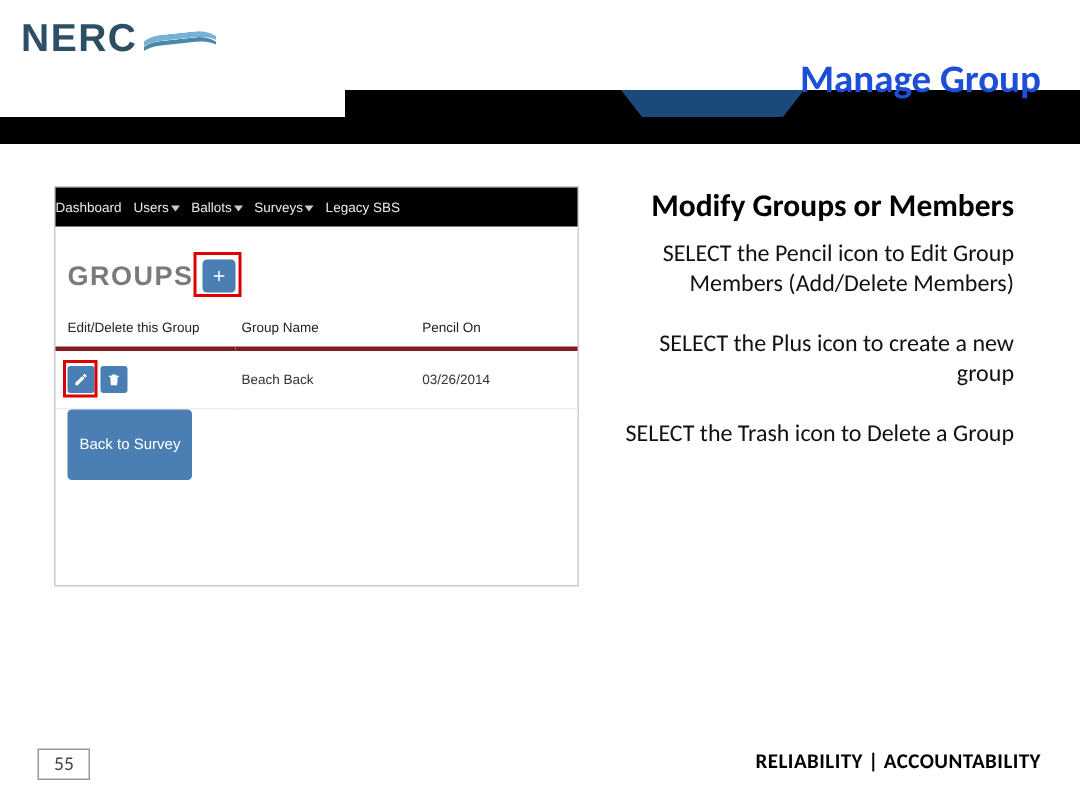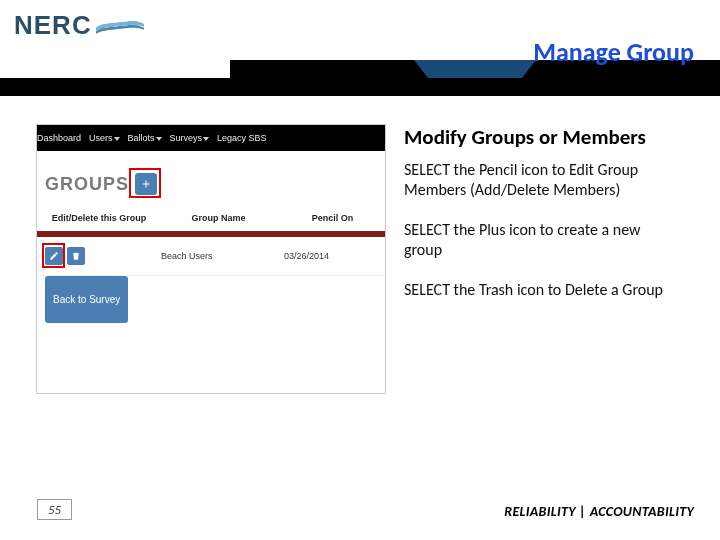--- a/index.html
+++ b/index.html
@@ -17,52 +17,52 @@
   .title-tab { position: absolute; top: 60px; left: 50%; transform: translateX(-50%); width: 94px; height: 18px; background: #1b4a7a; }
   .title-tab::before, .title-tab::after { content: ""; position: absolute; top: 0; width: 0; height: 0; border-top: 18px solid #1b4a7a; }
   .title-tab::before { left: -14px; border-left: 14px solid transparent; }
   .title-tab::after { right: -14px; border-right: 14px solid transparent; }
   .white-title-area { position: absolute; right: 0; top: 0; width: 490px; height: 60px; background: #fff; }
   .page-title { position: absolute; right: 26px; top: 16px; font-size: 26px; font-weight: 700; color: #1d4ed8; margin-top: 20px; }
 
   
   .main { display: flex; margin-top: 28px; }
   .left-col { width: 394px; padding-left: 36px; position: relative; }
-  .right-col { width: 300px; padding-left: 10px; padding-right: 18px; }
+  .right-col { width: 300px; padding-left: 10px; padding-right: 18px; text-align: right; }
 
   
   .app-shot { width: 350px; border: 1px solid #ccc; background: #fff; position: relative; }
   .app-bar { height: 26px; background: #000; color: #ddd; display: flex; align-items: center; font-family: Arial, sans-serif; font-size: 9px; }
   .app-brand { color: #fff; font-size: 12px; font-weight: 400; padding: 0 10px 0 8px; letter-spacing: 0.2px; }
   .app-nav { display: flex; gap: 8px; align-items: center; }
   .app-nav span { color: #eaeaea; white-space: nowrap; }
   .caret { display: inline-block; width: 0; height: 0; border-left: 3px solid transparent; border-right: 3px solid transparent; border-top: 4px solid #ccc; margin-left: 1px; vertical-align: middle; }
 
   .groups-row { display: flex; align-items: center; padding: 22px 8px 10px 8px; }
   .groups-title { font-family: Arial, sans-serif; font-size: 18px; color: #7a7a7a; letter-spacing: 1px; font-weight: 600; }
   .plus-btn { margin-left: 6px; width: 22px; height: 22px; background: #4b7fb3; border-radius: 3px; display: flex; align-items: center; justify-content: center; color: #fff; position: relative; }
   .plus-btn svg { width: 12px; height: 12px; fill: #fff; }
   .red-box { position: absolute; border: 2px solid #dd0000; }
 
   .tbl { width: 100%; border-collapse: collapse; font-family: Arial, sans-serif; }
-  .tbl th { text-align: center; font-size: 9px; font-weight: 700; padding: 8px 4px; border-bottom: 6px solid #7f1d1d; color: #222; }
+  .tbl th { text-align: left; font-size: 9px; font-weight: 400; padding: 8px 4px; border-bottom: 3px solid #7f1d1d; color: #222; }
   .tbl td { font-size: 9px; padding: 10px 4px; border-bottom: 1px solid #eee; color: #333; }
   .tbl th:first-child, .tbl td:first-child { padding-left: 8px; width: 120px; }
   .action-cell { display: flex; gap: 4px; position: relative; }
   .icon-btn { width: 18px; height: 18px; background: #4b7fb3; border-radius: 2px; display: flex; align-items: center; justify-content: center; }
   .icon-btn svg { fill: #fff; }
 
   .back-btn { margin: 0 8px; display: inline-block; background: #4b7fb3; color: #fff; font-size: 10px; font-family: Arial, sans-serif; padding: 18px 8px; border-radius: 3px; }
 
   
   .sect-title { font-size: 21px; font-weight: 700; margin-bottom: 10px; color: #000; }
   .instr { font-size: 16px; margin-bottom: 20px; line-height: 1.25; color: #111; }
 
   
-  .footer { position: absolute; bottom: 20px; left: 0; right: 0; display: flex; justify-content: space-between; align-items: flex-end; padding: 0 26px 0 37px; font-style: italic; }
+  .footer { position: absolute; bottom: 20px; left: 0; right: 0; display: flex; justify-content: space-between; align-items: flex-start; padding: 0 26px 0 25px; }
   .page-num { border: 1px solid #999; padding: 2px 10px; font-size: 13px; color: #444; }
   .foot-text { font-size: 14px; font-weight: 700; color: #000; letter-spacing: 0.3px; }
 </style>
 </head>
 <body>
 
 <div class="header">
   <div class="logo-box">
     <div class="logo">
       <div class="logo-text">
@@ -120,21 +120,21 @@
                     </svg>
                 </div>
                 <div class="icon-btn">
                   <svg width="10" height="10" viewBox="0 0 24 24">
                       <path d="M6 7h12l-1 14H7zM9 4h6l1 2h4v2H4V6h4z"></path>
                     </svg>
                 </div>
                 <div class="red-box" style="left:-3px;top:-4px;width:23px;height:25px;"></div>
               </div>
             </td>
-            <td>Beach Users</td>
+            <td>Beach Back</td>
             <td>03/26/2014</td>
           </tr>
         </tbody>
       </table>
 
       <div class="back-btn">Back to Survey</div>
       <div style="height:70px;"></div>
     </div>
   </div>
 

